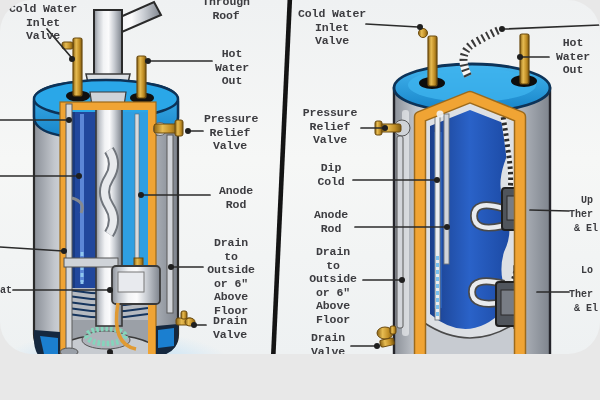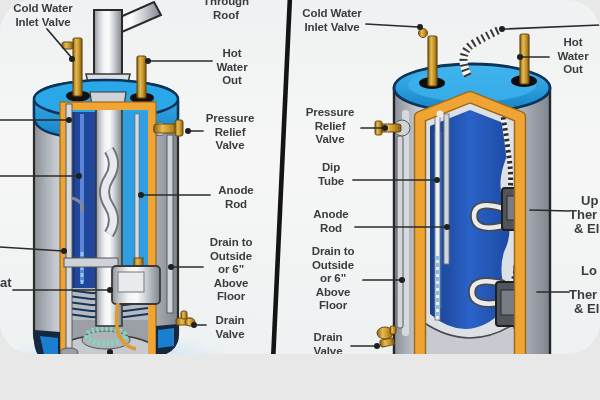--- a/index.html
+++ b/index.html
@@ -1,29 +1,29 @@
 <!DOCTYPE html>
 <html><head>
 <meta charset="utf-8">
 <style>
   html,body{margin:0;padding:0;background:#e8e8e8;}
   .stage{
     position:relative;width:600px;height:354px;overflow:hidden;
     background:linear-gradient(180deg,#eff1f2 0%,#f6f7f6 45%,#eef1f2 100%);
-    font-family:Liberation Sans, sans-serif;
+    font-family:Liberation Mono, monospace;
     border-radius:32px;
   }
   .stage svg{position:absolute;left:0;top:0;}
   .lbl{
     position:absolute;
     font-size:11.5px;font-weight:700;line-height:13.5px;
     letter-spacing:-0.1px;color:#3c3c40;text-align:center;
     white-space:pre-line;
   }
-  .frag{position:absolute;font-size:13px;font-weight:700;line-height:13.5px;
+  .frag{position:absolute;font-size:10px;font-weight:700;line-height:13.5px;
     color:#3c3c40;white-space:nowrap;}
 </style>
 </head>
 <body>
 
 <div class="stage">
 
 <svg width="600" height="400" viewBox="0 0 600 400">
   <defs>
     <linearGradient id="met" x1="0" y1="0" x2="1" y2="0">
@@ -256,33 +256,33 @@
 Valve</div>
 <div class="lbl" style="left:212px;top:184px;width:48px">Anode
 Rod</div>
 <div class="lbl" style="left:205px;top:236px;width:52px">Drain to
 Outside
 or 6"
 Above
 Floor</div>
 <div class="lbl" style="left:208px;top:314px;width:44px">Drain
 Valve</div>
-<div class="frag" style="left:0px;top:276px">at</div>
+<div class="frag" style="left:0px;top:284px">at</div>
 <div class="frag" style="left:2px;top:389px">ner</div>
 
 <div class="lbl" style="left:297px;top:7px;width:70px">Cold Water
 Inlet Valve</div>
 <div class="lbl" style="left:551px;top:36px;width:44px">Hot
 Water
 Out</div>
 <div class="lbl" style="left:302px;top:106px;width:56px">Pressure
 Relief
 Valve</div>
 <div class="lbl" style="left:308px;top:161px;width:46px">Dip
-Tube</div>
+Cold</div>
 <div class="lbl" style="left:306px;top:208px;width:50px">Anode
 Rod</div>
 <div class="lbl" style="left:306px;top:245px;width:54px">Drain to
 Outside
 or 6"
 Above
 Floor</div>
 <div class="lbl" style="left:305px;top:331px;width:46px">Drain
 Valve</div>
 

